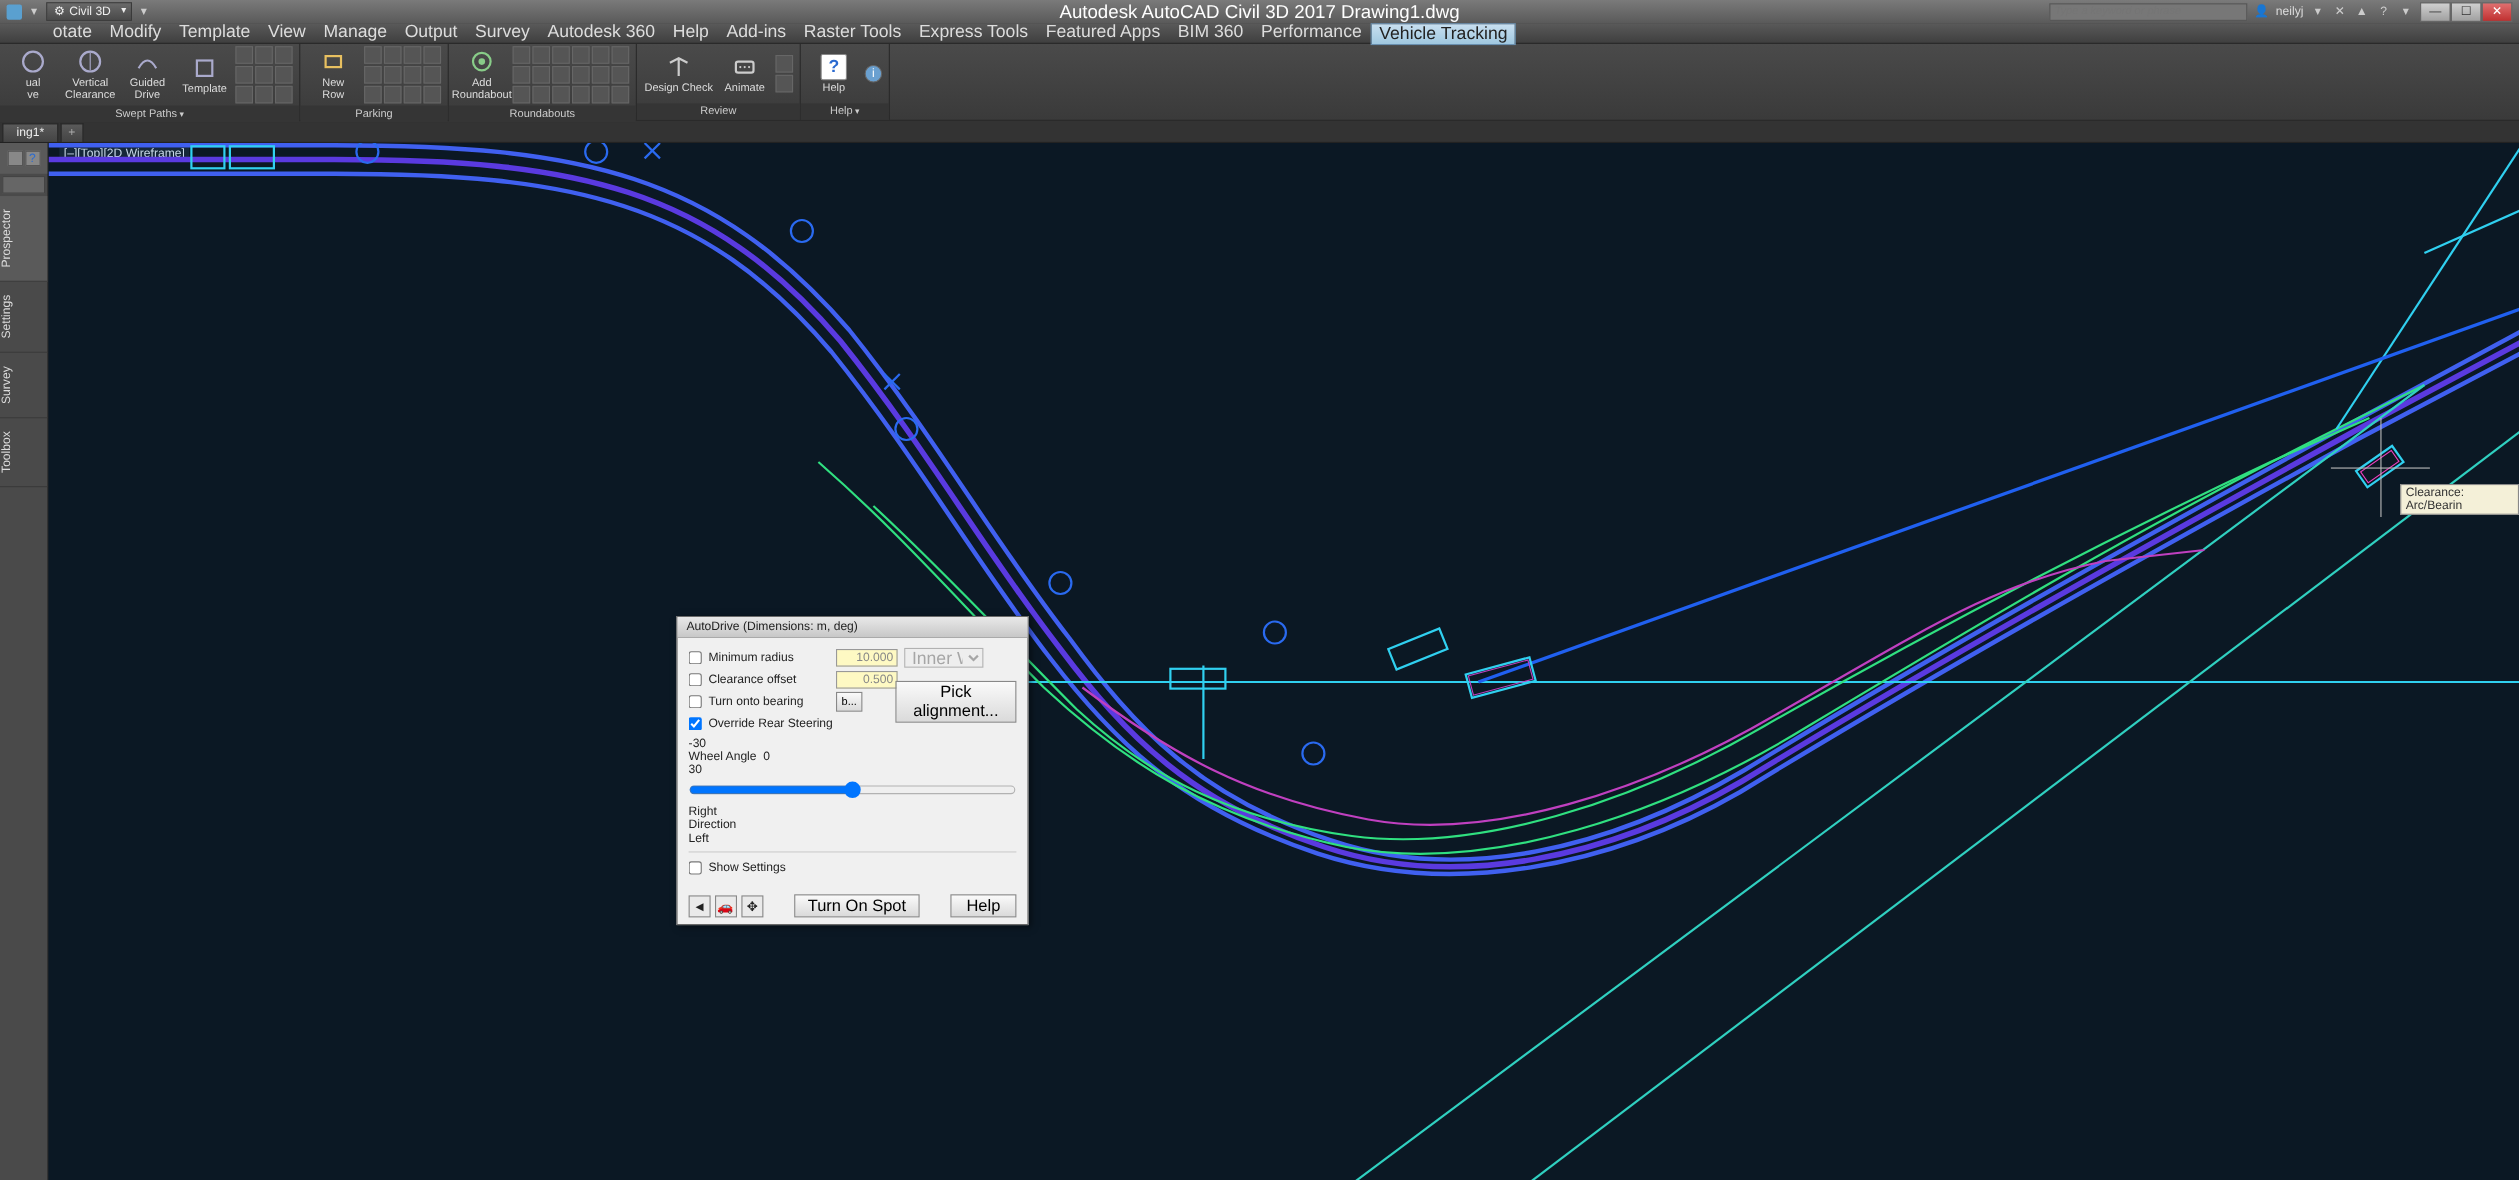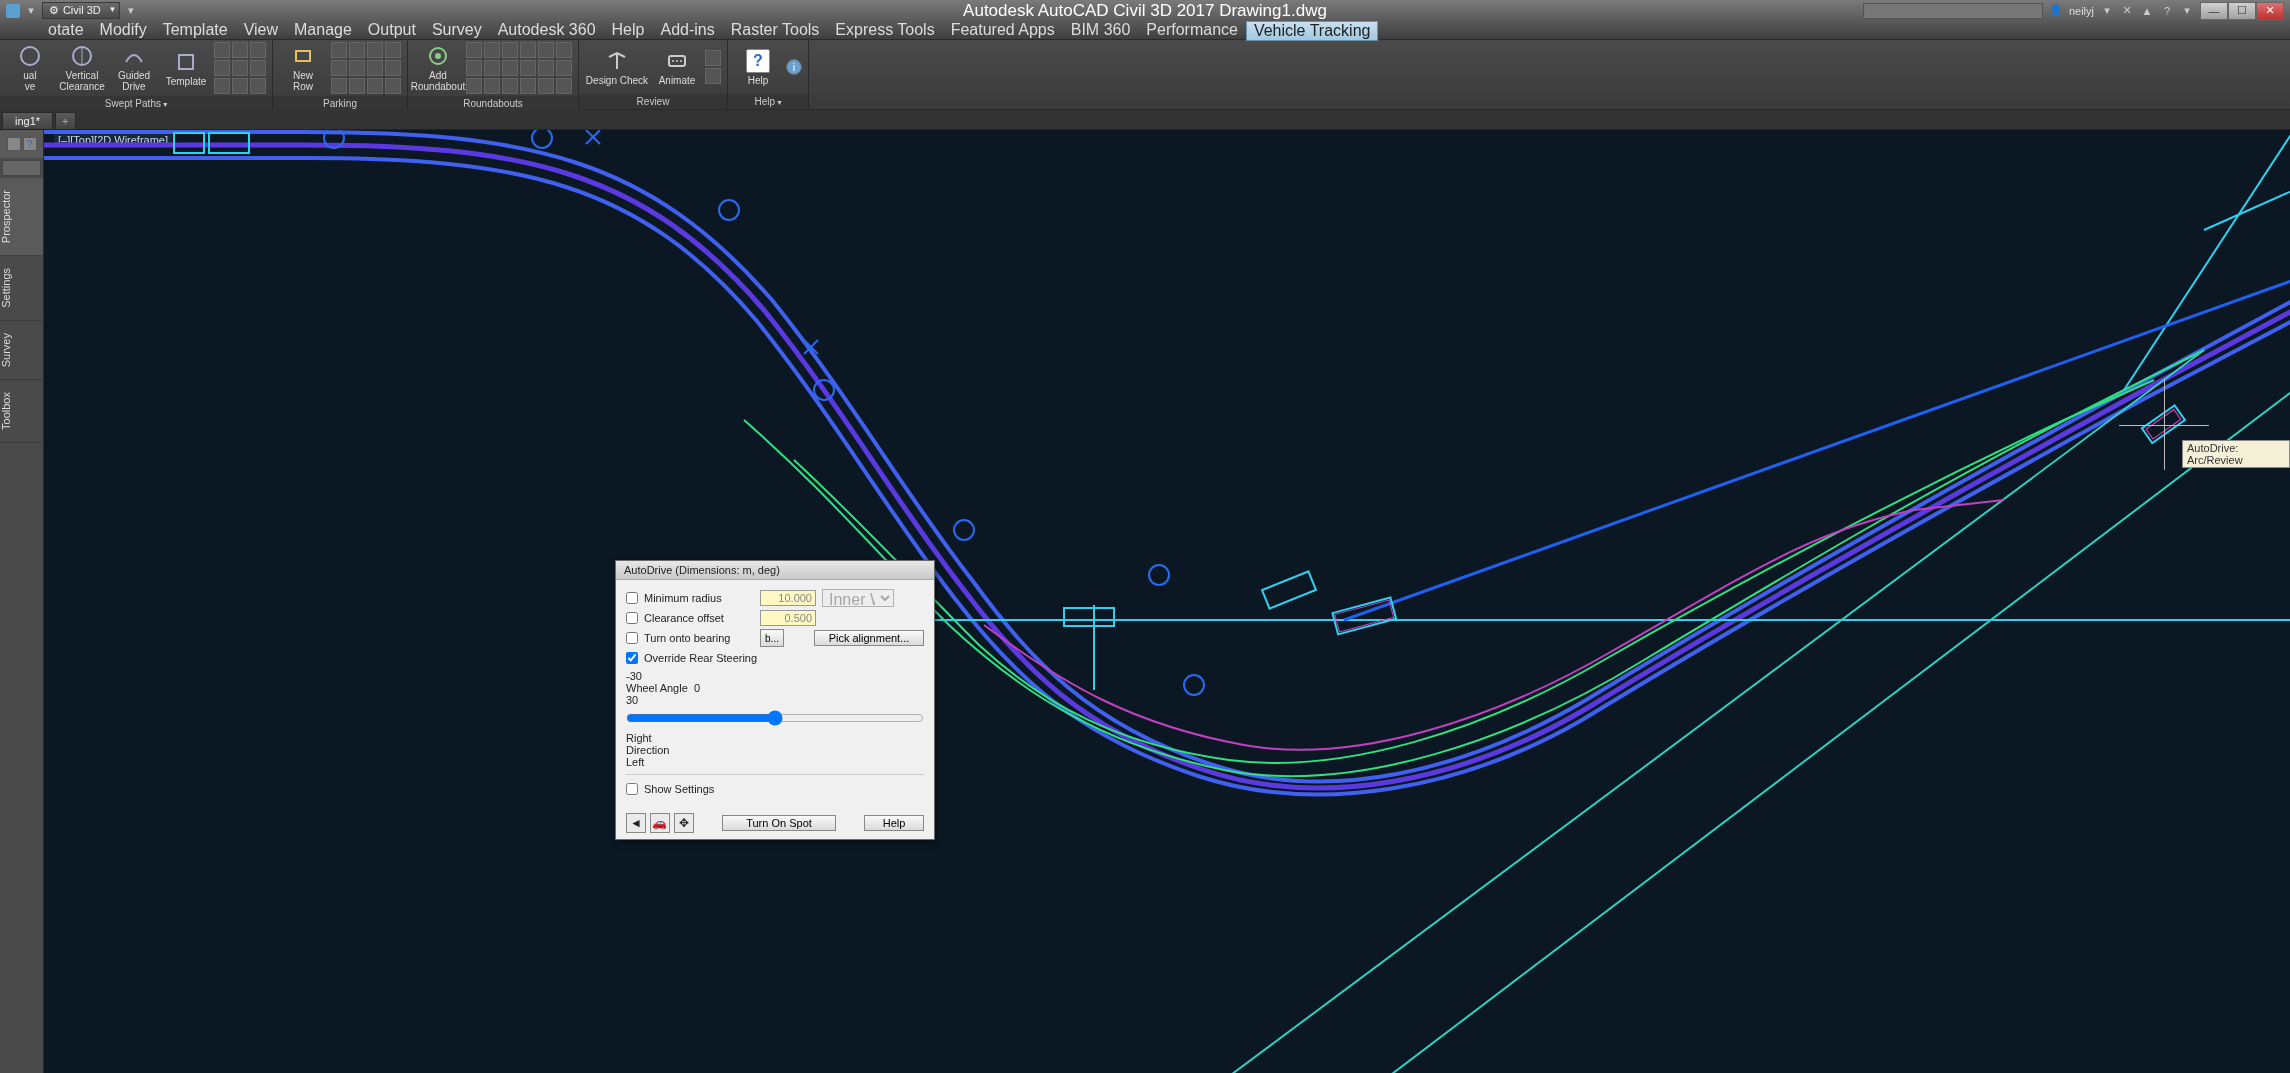--- a/index.html
+++ b/index.html
@@ -80,21 +80,21 @@
   box-shadow: 2px 2px 6px rgba(0,0,0,.5); font-size: 11px; color: #222;
 }
 .dlg-title { background: linear-gradient(#e8e8e8,#c8c8c8); padding: 3px 8px; font-size: 11px; border-bottom: 1px solid #aaa; }
 .dlg-body { padding: 8px 10px; }
 .dlg-row { display: flex; align-items: center; height: 20px; gap: 6px; }
 .dlg-cb { width: 12px; height: 12px; }
 .dlg-label { flex: 0 0 110px; }
 .dlg-input { width: 56px; height: 16px; border: 1px solid #999; text-align: right; padding: 0 3px; font-size: 11px; background: #fff; }
 .dlg-input.ro { background: #fef9c3; color: #888; }
 .dlg-select { width: 72px; height: 18px; border: 1px solid #999; background: #eee; font-size: 16px; padding: 0 2px; color: #888; }
-.dlg-btn { border: 1px solid #888; background: linear-gradient(#fafafa,#dadada); padding: 1px 8px; font-size: 11px; cursor: pointer; margin-left: 24px; }
+.dlg-btn { border: 1px solid #888; background: linear-gradient(#fafafa,#dadada); padding: 1px 8px; font-size: 15px; cursor: pointer; margin-left: 24px; }
 .dlg-smbtn { width: 24px; height: 18px; border: 1px solid #888; background: linear-gradient(#fafafa,#dadada); font-size: 10px; }
 .dlg-slider-row { display: flex; justify-content: space-between; padding: 2px 0; flex-direction: column; }
 .dlg-slider { width: 100%; margin: 2px 0 4px 0; }
 .dlg-sep { border-top: 1px solid #ccc; margin: 4px 0; }
 .dlg-foot { display: flex; align-items: center; gap: 4px; padding: 6px 10px; }
 .dlg-foot .iconbtn { width: 20px; height: 20px; border: 1px solid #888; background: #eaeaea; display: flex; align-items: center; justify-content: center; font-size: 12px; }
 .dlg-foot .mainbtn { flex: 1; }
 
 .circ-marker { fill: none; stroke: #2a6af0; stroke-width: 2; }
 .x-marker { stroke: #2a6af0; stroke-width: 2; }
@@ -382,21 +382,21 @@
         <rect x="1292" y="477" width="56" height="18" fill="none" stroke="#c040c0" stroke-width="1"></rect>
       </g>
       <g transform="rotate(-35 2120 295)">
         <rect x="2100" y="285" width="40" height="18" fill="none" stroke="#30d0f0" stroke-width="2"></rect>
         <rect x="2103" y="288" width="34" height="12" fill="none" stroke="#f040c0" stroke-width="1"></rect>
       </g>
     </svg>
 
     <div class="crosshair-v" style="left:2120px; top:250px;"></div>
     <div class="crosshair-h" style="left:2075px; top:295px;"></div>
-    <div class="tooltip" style="left:2138px; top:310px;">AutoDrive: Arc/Review</div>
+    <div class="tooltip" style="left:2138px; top:310px;">Clearance: Arc/Bearin</div>
 
     <div class="dialog" style="left:571px; top:430px;">
       <div class="dlg-title">AutoDrive    (Dimensions: m, deg)</div>
       <div class="dlg-body">
         <div class="dlg-row">
           <input type="checkbox" class="dlg-cb" style="">
           <span class="dlg-label">Minimum radius</span>
           <input class="dlg-input ro" readonly="" value="10.000" style="">
           <select class="dlg-select" disabled=""><option>Inner Wheel</option></select>
         </div>

